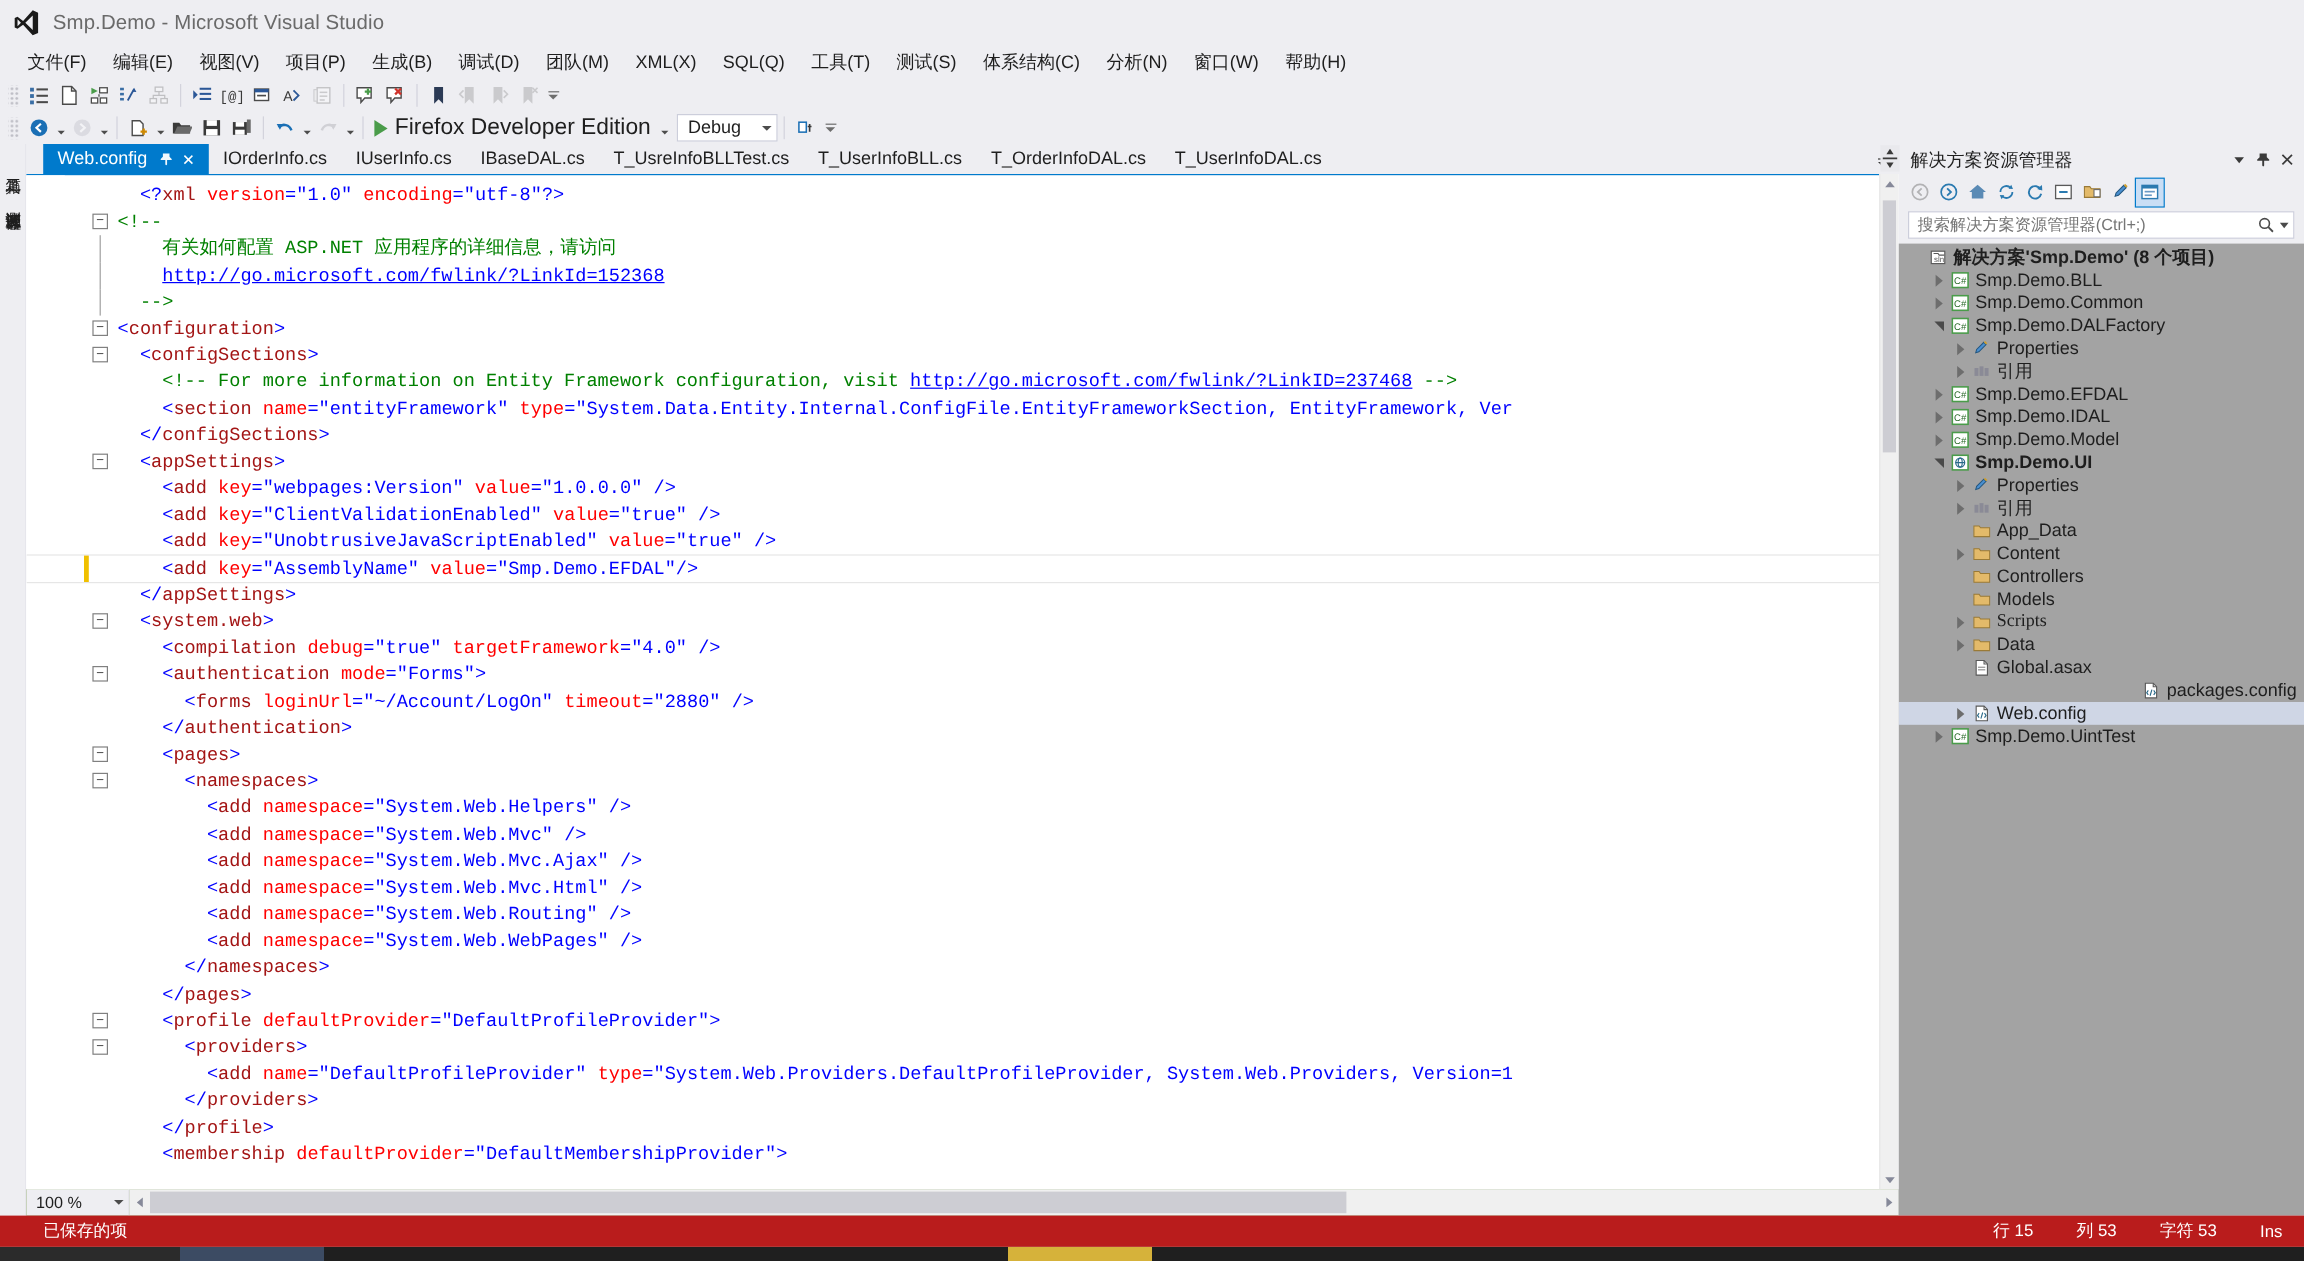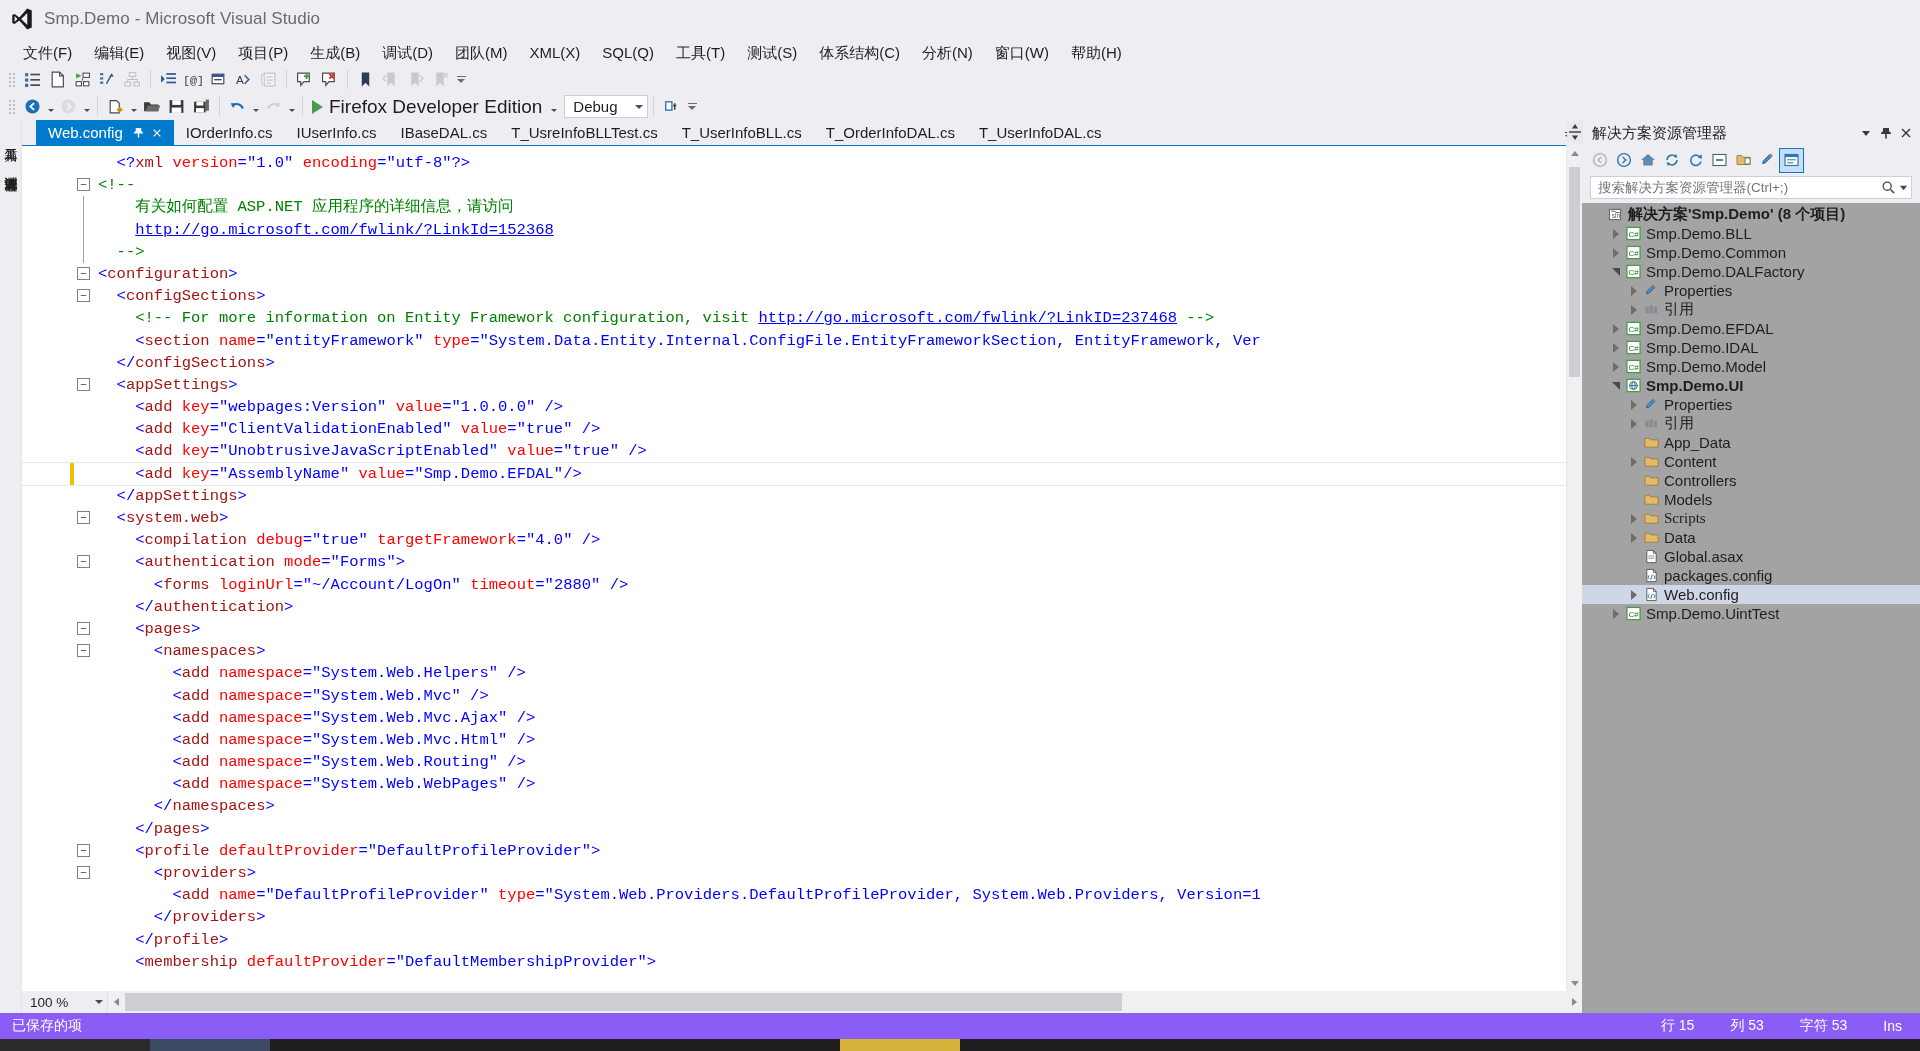--- a/index.html
+++ b/index.html
@@ -266,22 +266,22 @@
   .exp.open:after{
     content:""; width:0;height:0;
     border-left:8px solid transparent; border-top:8px solid #4a4a4a;
   }
   .nicon{ width:18px; flex:0 0 18px; display:flex; align-items:center; justify-content:center; }
   .nicon svg{ width:15px; height:15px; }
   .nlabel{ padding-left:4px; }
 
   
   .statusbar{
-    height:26px; flex:0 0 26px; background:#8b5cf6; color:#fff;
-    display:flex; align-items:center; font-size:14px; position:relative;
+    height:26px; flex:0 0 26px; background:#b91c1c; color:#fff;
+    display:flex; align-items:center; font-size:14px; position:relative;padding-left:24px;
   }
   .sb-left{ padding-left:12px; }
   .sb-right{ position:absolute; right:0; display:flex; align-items:center; }
   .sb-cell{ padding:0 18px; white-space:nowrap; }
 
   
   .taskbar{ height:12px; flex:0 0 12px; background:#1f1f1f; display:flex; }
   .tb-seg{ height:12px; }
 </style>
 </head>
@@ -882,21 +882,21 @@
             <span class="nicon">
               <svg viewBox="0 0 16 16">
                 <path d="M3 1.5h7l3 3V14.5H3z" fill="#fff" stroke="#5a5a5a" stroke-width="1"></path>
                 <path d="M10 1.5v3.1h3" fill="none" stroke="#5a5a5a" stroke-width="1"></path>
                 <rect x="4.6" y="7" width="6.5" height="1" fill="#8a8a8a"></rect>
                 <rect x="4.6" y="9.3" width="6.5" height="1" fill="#8a8a8a"></rect>
               </svg>
             </span>
             <span class="nlabel">Global.asax</span>
           </div>
-          <div class="node" style="padding-left: 44px;">
+          <div class="node" style="padding-left: 44px; justify-content: flex-end;">
             <span class="exp"></span>
             <span class="nicon">
               <svg viewBox="0 0 16 16">
                 <path d="M3 1.5h7l3 3V14.5H3z" fill="#fff" stroke="#5a5a5a" stroke-width="1"></path>
                 <path d="M10 1.5v3.1h3" fill="none" stroke="#5a5a5a" stroke-width="1"></path>
                 <path d="M5.6 7.8 4.2 9.8l1.4 2M10.4 7.8l1.4 2-1.4 2M8.8 7.2 7.2 12.6" fill="none" stroke="#2a6a8a" stroke-width="1"></path>
               </svg>
             </span>
             <span class="nlabel">packages.config</span>
           </div>

